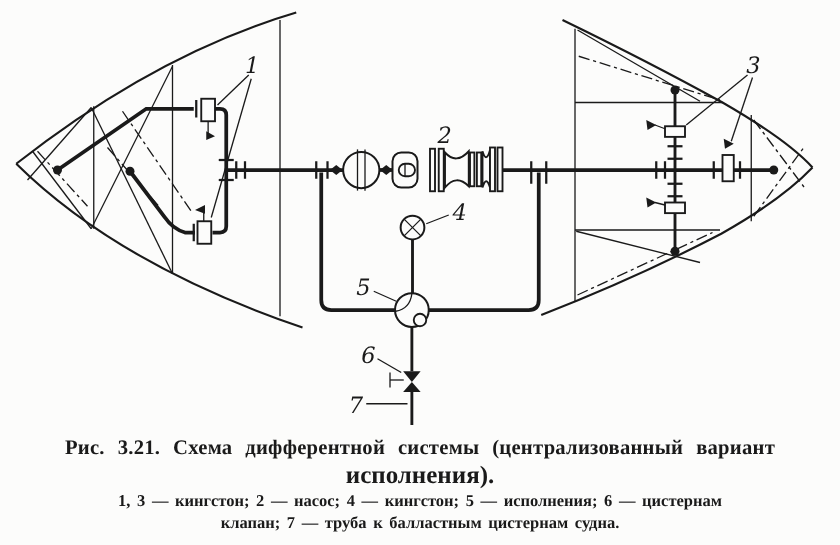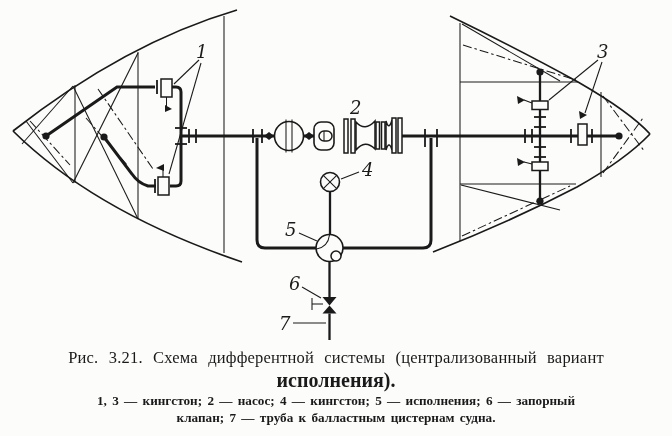--- a/index.html
+++ b/index.html
@@ -16,21 +16,21 @@
   .cl{fill:none;stroke:currentColor;stroke-width:1.05;stroke-dasharray:9 3 2.5 3;}
   .pipe{fill:none;stroke:currentColor;stroke-width:3;}
   .pipe2{fill:none;stroke:currentColor;stroke-width:2.3;}
   .tick{fill:none;stroke:currentColor;stroke-width:1.8;}
   .comp{fill:var(--paper);stroke:currentColor;stroke-width:1.6;}
   .comp15{fill:var(--paper);stroke:currentColor;stroke-width:1.5;}
   .solid{fill:currentColor;stroke:none;}
   .leader{fill:none;stroke:currentColor;stroke-width:1.05;}
   .numlbl{font-family:"DejaVu Serif",serif;font-style:italic;font-size:18px;fill:currentColor;}
   .caption-block{width:656px;margin:4px auto 0 auto;text-align:center;}
-  .cap-line1{font-size:16.5px;font-weight:400;word-spacing:6px;letter-spacing:.2px;white-space:nowrap;}
+  .cap-line1{font-size:16.5px;font-weight:700;word-spacing:6px;letter-spacing:.2px;white-space:nowrap;}
   .cap-line2{font-size:20px;font-weight:700;margin-top:1px;}
   .legend-line{font-size:13.2px;font-weight:700;word-spacing:2px;margin-top:1px;white-space:nowrap;}
   .legend-line .num{}
 </style>
 </head>
 <body>
 
 <div class="figure-wrap">
 <svg width="672" height="344" viewBox="0 0 672 344">
 
@@ -205,15 +205,15 @@
     <text class="numlbl" x="597" y="58">3</text>
     <path class="leader" d="M598,60 L549,100"></path>
     <path class="leader" d="M602,62 L585,113"></path>
   </g>
 </svg>
 </div>
 
 <div class="caption-block">
   <div class="cap-line1">Рис. 3.21. Схема дифферентной системы (централизованный вариант</div>
   <div class="cap-line2">исполнения).</div>
-  <div class="legend-line" id="legend1"><span class="num">1, 3</span><span> — кингстон; </span><span class="num">2</span><span> — насос; </span><span class="num">4</span><span> — кингстон; </span><span class="num">5</span><span> — исполнения; </span><span class="num">6</span><span> — запорный</span></div>
+  <div class="legend-line" id="legend1"><span class="num">1, 3</span><span> — кингстон; </span><span class="num">2</span><span> — насос; </span><span class="num">4</span><span> — кингстон; </span><span class="num">5</span><span> — исполнения; </span><span class="num">6</span><span> — цистернам</span></div>
   <div class="legend-line" id="legend2"><span>клапан; </span><span class="num">7</span><span> — труба к балластным цистернам судна.</span></div>
 </div>
 
 </body></html>

